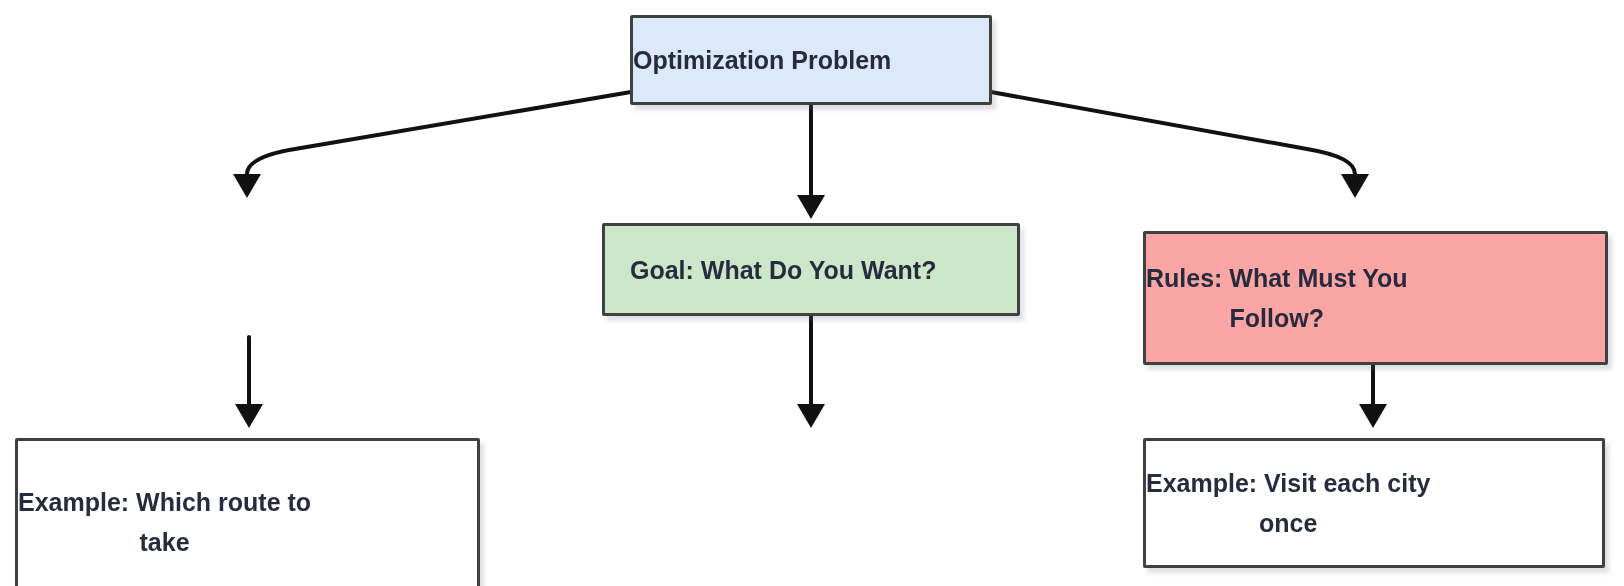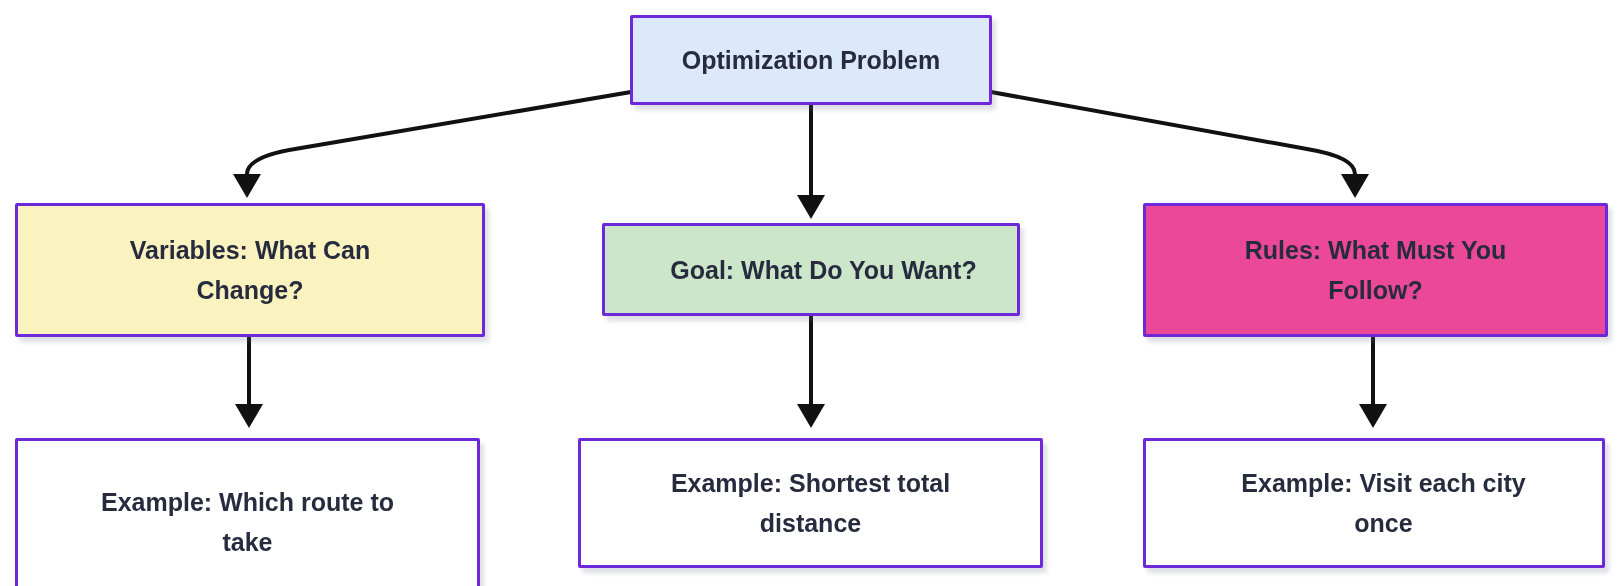--- a/index.html
+++ b/index.html
@@ -21,22 +21,22 @@
     top: 0;
     width: 1624px;
     height: 586px;
     z-index: 1;
   }
   .node {
     position: absolute;
     z-index: 2;
     display: flex;
     align-items: center;
-    justify-content: center;
-    border: 3px solid #6d28d9;
+    justify-content: flex-start;
+    border: 3px solid #404040;
     border-radius: 2px;
     box-sizing: border-box;
     box-shadow: 4px 5px 4px rgba(110, 115, 140, 0.22);
     color: #272b3e;
     font-size: 25px;
     font-weight: 600;
     line-height: 40px;
     text-align: center;
   }
   .node .label {
@@ -72,42 +72,34 @@
       <polygon points="235,404 263,404 249,428"></polygon>
       <polygon points="797,404 825,404 811,428"></polygon>
       <polygon points="1359,404 1387,404 1373,428"></polygon>
     </g>
   </svg>
 
   <div class="node node-root" style="background-color: rgb(219, 233, 250);">
     <span class="label">Optimization Problem</span>
   </div>
 
-  <div class="node node-variables" style="background-color: rgb(250, 243, 192);">
-    <span class="label">Variables: What Can
-Change?</span>
-  </div>
 
   <div class="node node-goal" style="background-color: rgb(204, 230, 201); padding-left: 25px;">
     <span class="label">Goal: What Do You Want?</span>
   </div>
 
-  <div class="node node-rules" style="background-color: #ec4899;">
+  <div class="node node-rules" style="background-color: #fca5a5; margin-top: 28px;">
     <span class="label">Rules: What Must You
 Follow?</span>
   </div>
 
   <div class="node node-ex1" style="background-color: rgb(255, 255, 255);">
     <span class="label">Example: Which route to
 take</span>
   </div>
 
-  <div class="node node-ex2" style="background-color: rgb(255, 255, 255);">
-    <span class="label">Example: Shortest total
-distance</span>
-  </div>
 
-  <div class="node node-ex3" style="background-color: rgb(255, 255, 255); padding-left: 19px;">
+  <div class="node node-ex3" style="background-color: rgb(255, 255, 255);">
     <span class="label">Example: Visit each city
 once</span>
   </div>
 
 </div>
 
 </body></html>

